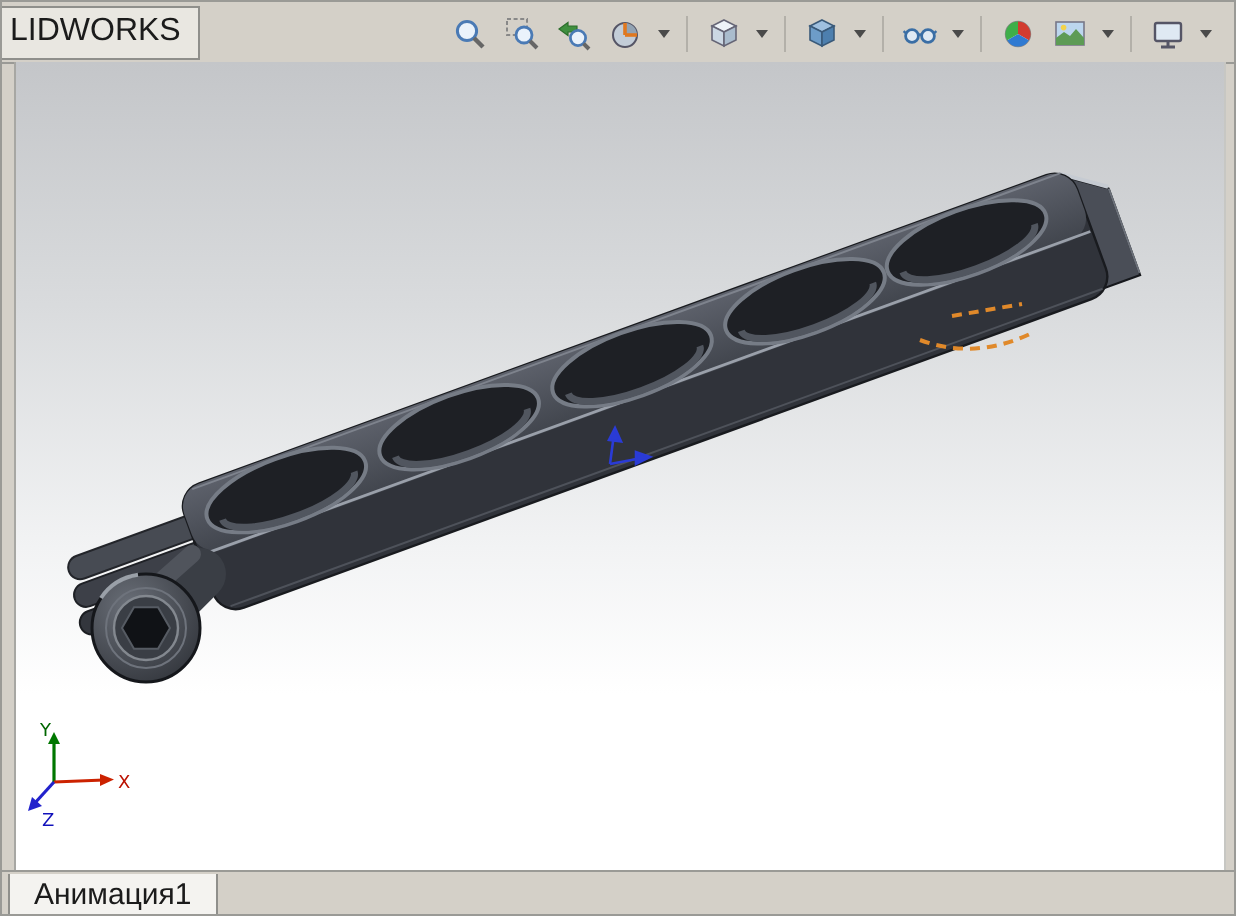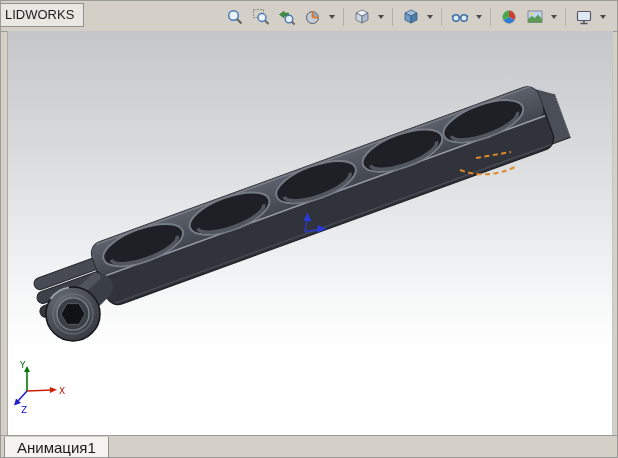--- a/index.html
+++ b/index.html
@@ -1,21 +1,21 @@
 <!DOCTYPE html>
 <html><head>
 <meta charset="utf-8">
 <style>
   html,body{margin:0;padding:0;background:#d4d0c8;font-family:"Liberation Sans","DejaVu Sans",sans-serif;}
   .app{position:relative;width:618px;height:458px;background:#d4d0c8;overflow:hidden;border:1px solid #9a9a96;box-sizing:border-box;}
 
   
   .topbar{position:absolute;top:0;left:0;right:0;height:30px;background:#d4d0c8;border-bottom:1px solid #9a9a96;display:flex;align-items:center;}
   .doc-tabs{position:absolute;top:2px;left:0;display:flex;}
-  .doc-tab{font-size:13px;color:#1b1b1b;background:#e9e7e1;border:1px solid #8f8f8b;border-left-color:#b5b3ad;padding:3px 9px 4px 9px;white-space:nowrap;}
+  .doc-tab{font-size:16px;color:#1b1b1b;background:#e9e7e1;border:1px solid #8f8f8b;border-left-color:#b5b3ad;padding:3px 9px 4px 9px;white-space:nowrap;}
   .doc-tab.first{border-left:none;padding-left:4px;}
   .doc-tab.active{background:#f4f3f0;}
 
   .toolbar{position:absolute;top:4px;left:222px;display:flex;align-items:center;gap:2px;}
   .tool-btn{width:22px;height:22px;display:flex;align-items:center;justify-content:center;border:1px solid transparent;border-radius:2px;}
   .caret{width:0;height:0;border-left:3px solid transparent;border-right:3px solid transparent;border-top:4px solid #4a4a4a;margin:0 2px;}
   .sep{width:1px;height:18px;background:#b3b0a9;margin:0 4px;}
 
   
   .viewport{position:absolute;top:30px;left:6px;right:4px;bottom:21px;background:linear-gradient(180deg,#c4c6c9 0%,#d9dbdd 30%,#f2f3f4 60%,#ffffff 78%);border-left:1px solid #a7a7a3;border-right:1px solid #c7c7c3;overflow:hidden;}

